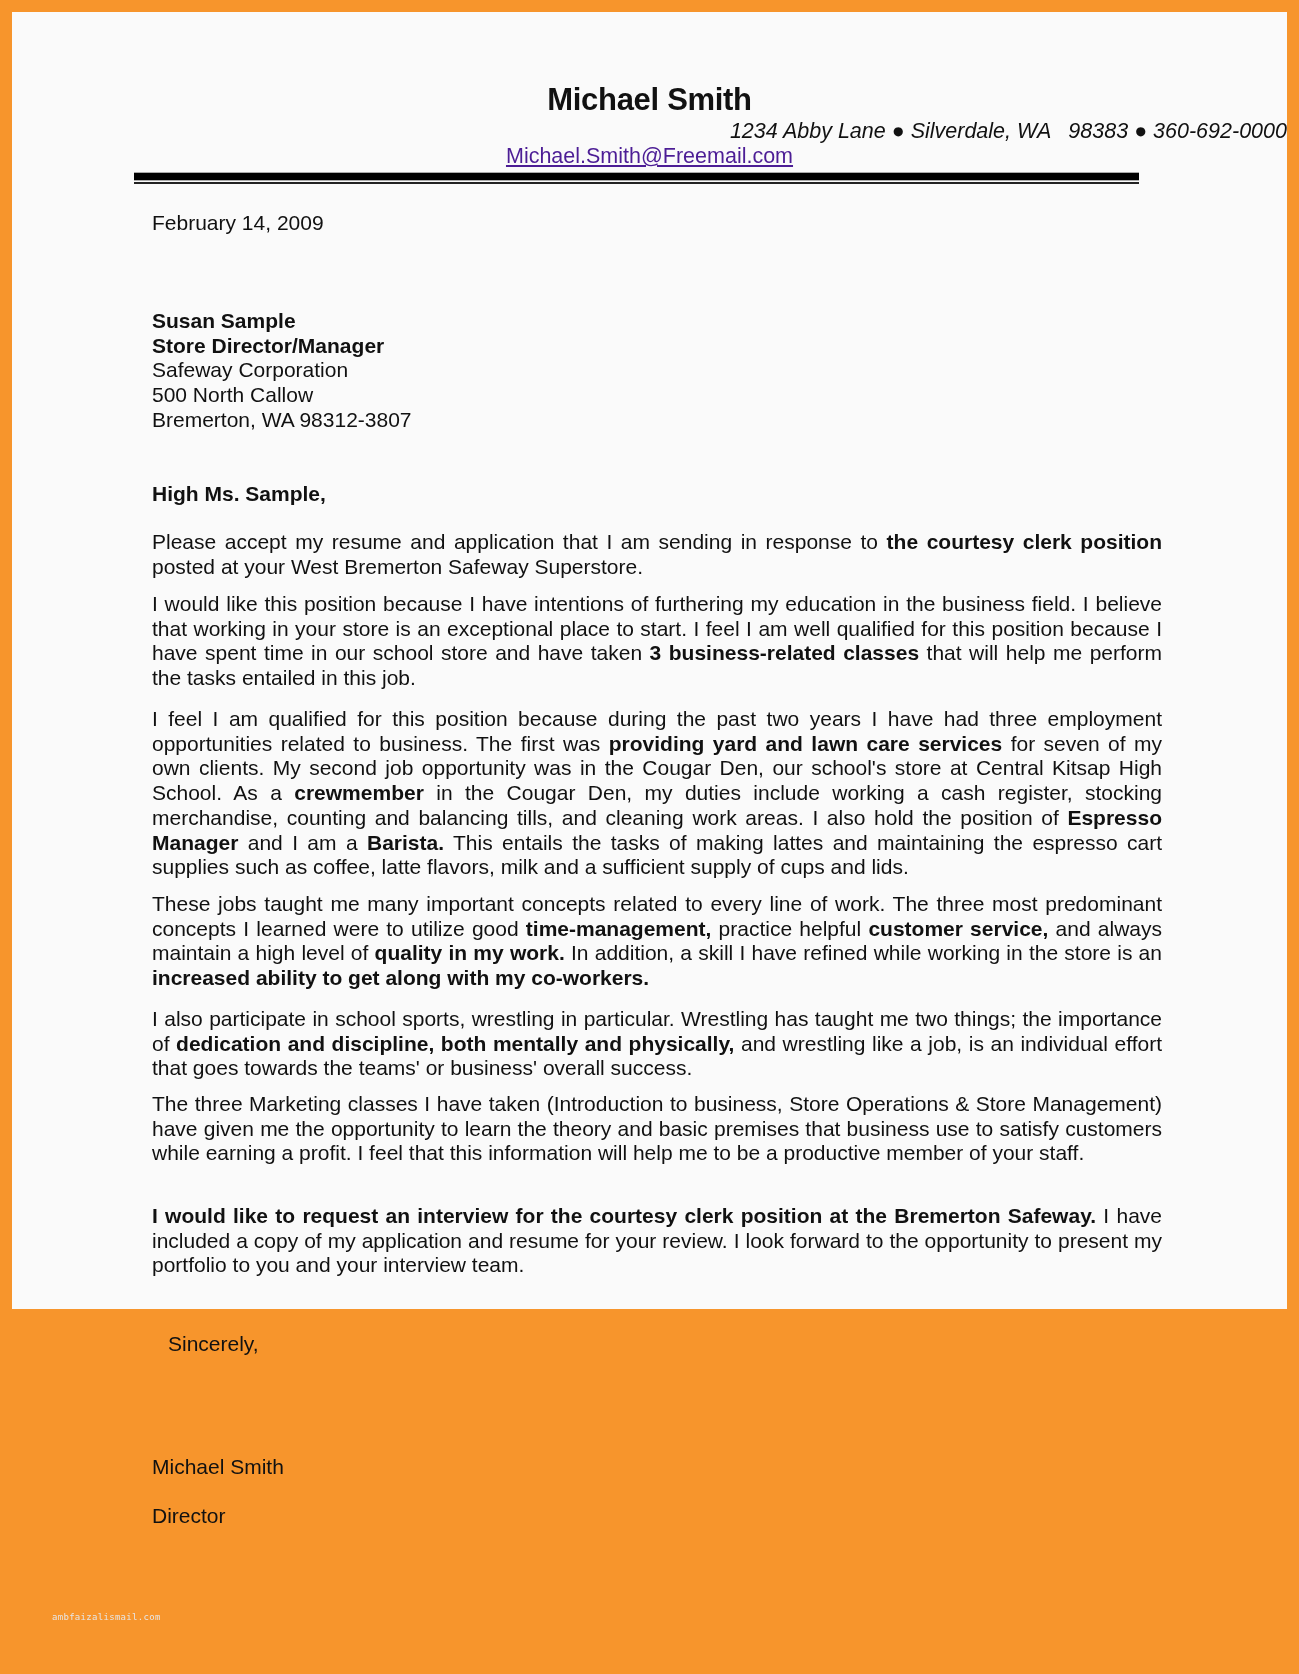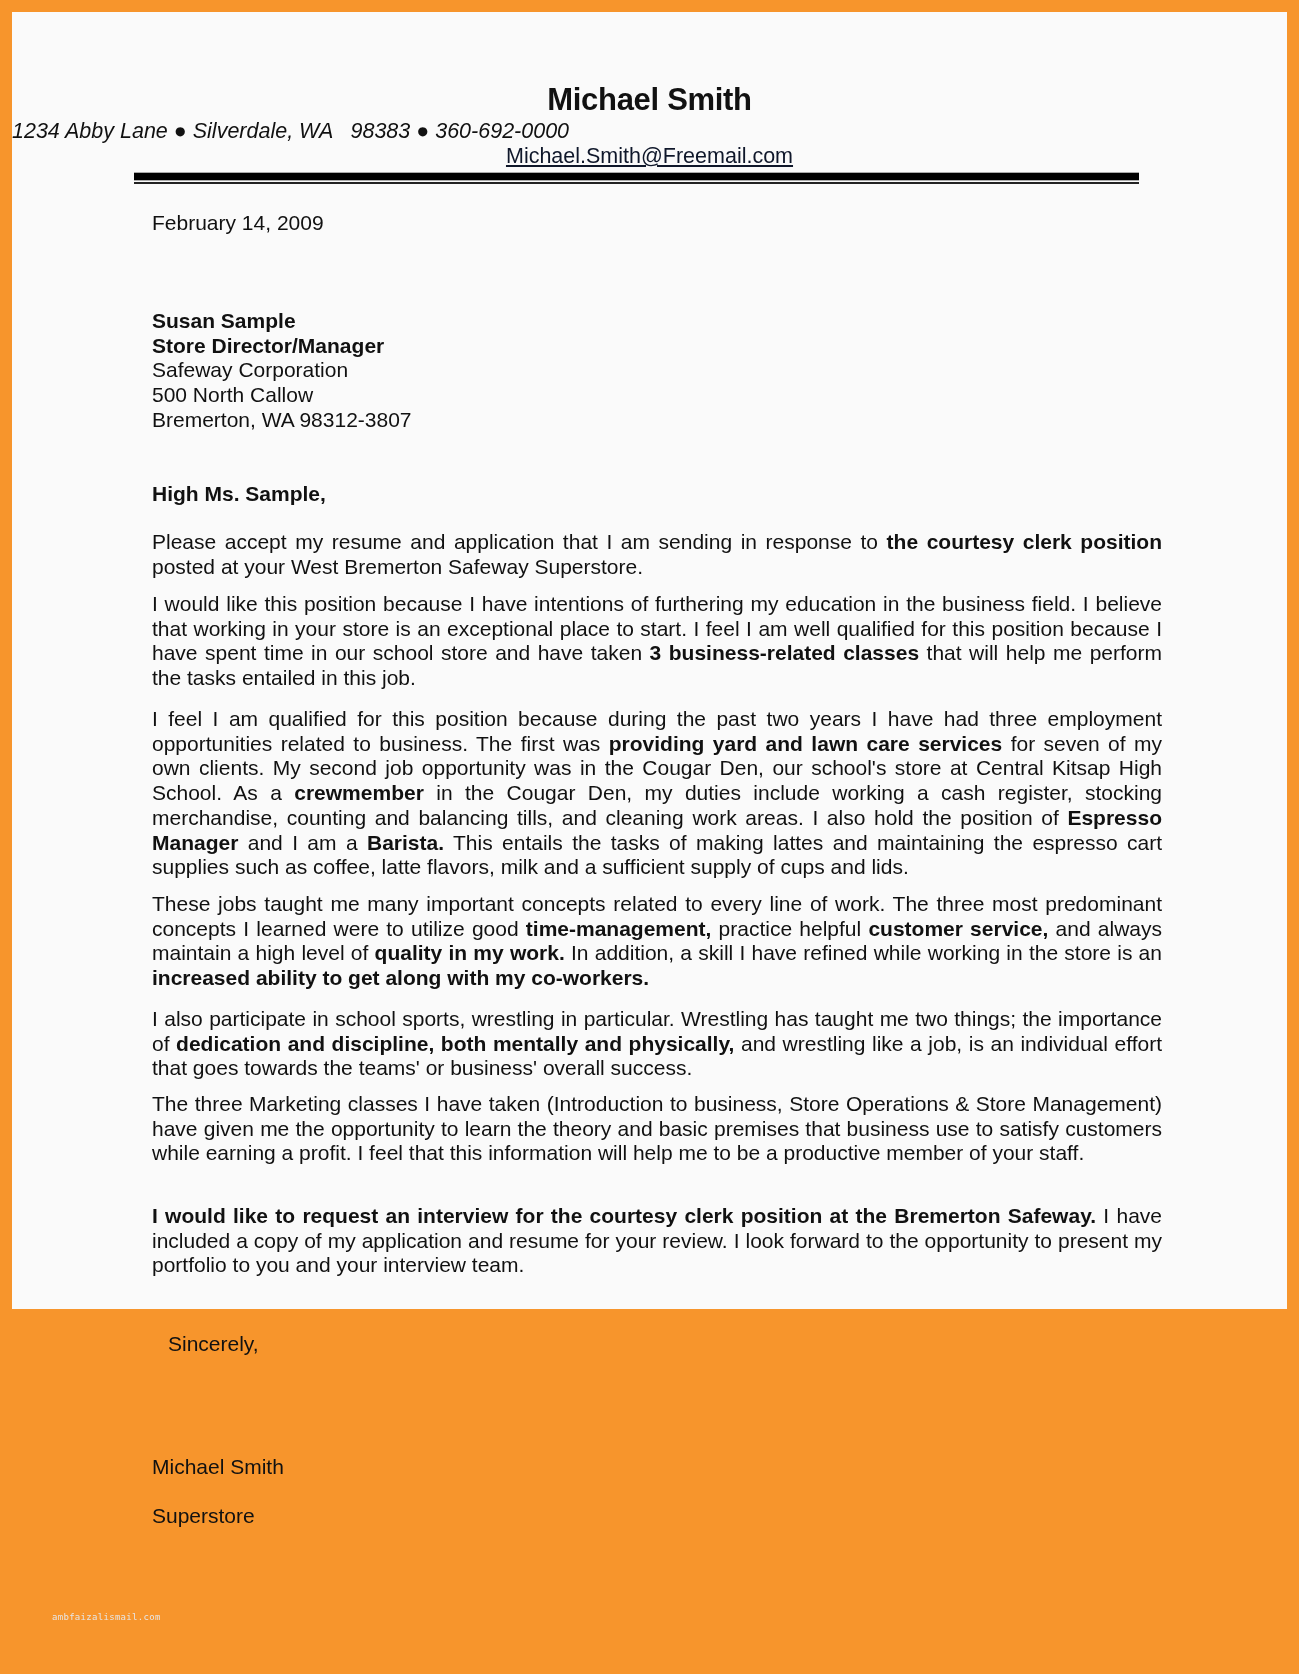--- a/index.html
+++ b/index.html
@@ -16,28 +16,28 @@
     background: #fafafa;
   }
   .abs { position: absolute; }
   .header-name {
     left: 0; width: 1275px; top: 70px;
     text-align: center; font-weight: bold; font-size: 31px;
     letter-spacing: -0.3px; line-height: 36px;
   }
   .header-address {
     left: 0; width: 1275px; top: 106px;
-    text-align: left; font-style: italic; font-size: 21.5px;
+    text-align: right; font-style: italic; font-size: 21.5px;
     line-height: 26px; white-space: pre;
   }
   .header-email {
     left: 0; width: 1275px; top: 131px;
     text-align: center; font-size: 21.5px; line-height: 26px;
   }
-  .header-email a { color: #0f172a; text-decoration: underline; }
+  .header-email a { color: #4c1d95; text-decoration: underline; }
   .rule-thick {
     left: 122px; width: 1005px; top: 160px; height: 7px;
     background: #000; border-top: 1px solid #aaa; border-bottom: 1px solid #aaa;
   }
   .rule-thin {
     left: 122px; width: 1005px; top: 170px; height: 2px; background: #222;
   }
   .text { font-size: 21px; line-height: 24.7px; }
   .left-col { left: 140px; width: 1010px; }
   .date { top: 199px; }
@@ -89,16 +89,16 @@
   <div class="abs text left-col para p1"><span>Please accept my resume and application that I am sending in response to </span><span style="font-weight: bold;">the courtesy clerk position</span><span> posted at your West Bremerton Safeway Superstore.</span></div>
   <div class="abs text left-col para p2"><span>I would like this position because I have intentions of furthering my education in the business field. I believe that working in your store is an exceptional place to start. I feel I am well qualified for this position because I have spent time in our school store and have taken </span><span style="font-weight: bold;">3 business-related classes</span><span> that will help me perform the tasks entailed in this job.</span></div>
   <div class="abs text left-col para p3"><span>I feel I am qualified for this position because during the past two years I have had three employment opportunities related to business. The first was </span><span style="font-weight: bold;">providing yard and lawn care services</span><span> for seven of my own clients. My second job opportunity was in the Cougar Den, our school's store at Central Kitsap High School. As a </span><span style="font-weight: bold;">crewmember</span><span> in the Cougar Den, my duties include working a cash register, stocking merchandise, counting and balancing tills, and cleaning work areas. I also hold the position of </span><span style="font-weight: bold;">Espresso Manager</span><span> and I am a </span><span style="font-weight: bold;">Barista.</span><span> This entails the tasks of making lattes and maintaining the espresso cart supplies such as coffee, latte flavors, milk and a sufficient supply of cups and lids.</span></div>
   <div class="abs text left-col para p4"><span>These jobs taught me many important concepts related to every line of work. The three most predominant concepts I learned were to utilize good </span><span style="font-weight: bold;">time-management,</span><span> practice helpful </span><span style="font-weight: bold;">customer service,</span><span> and always maintain a high level of </span><span style="font-weight: bold;">quality in my work.</span><span> In addition, a skill I have refined while working in the store is an </span><span style="font-weight: bold;">increased ability to get along with my co-workers.</span></div>
   <div class="abs text left-col para p5"><span>I also participate in school sports, wrestling in particular. Wrestling has taught me two things; the importance of </span><span style="font-weight: bold;">dedication and discipline, both mentally and physically,</span><span> and wrestling like a job, is an individual effort that goes towards the teams' or business' overall success.</span></div>
   <div class="abs text left-col para p6"><span>The three Marketing classes I have taken (Introduction to business, Store Operations &amp; Store Management) have given me the opportunity to learn the theory and basic premises that business use to satisfy customers while earning a profit. I feel that this information will help me to be a productive member of your staff.</span></div>
   <div class="abs text left-col para p7"><span style="font-weight: bold;">I would like to request an interview for the courtesy clerk position at the Bremerton Safeway.</span><span>   I have included a copy of my application and resume for your review. I look forward to the opportunity to present my portfolio to you and your interview team.</span></div>
 
   <div class="abs text left-col closing">Sincerely,</div>
   <div class="abs text left-col signature">Michael Smith</div>
-  <div class="abs text left-col enclosure">Superstore</div>
+  <div class="abs text left-col enclosure">Director</div>
 
   <div class="abs watermark">ambfaizalismail.com</div>
 </div>
 
 </body></html>

